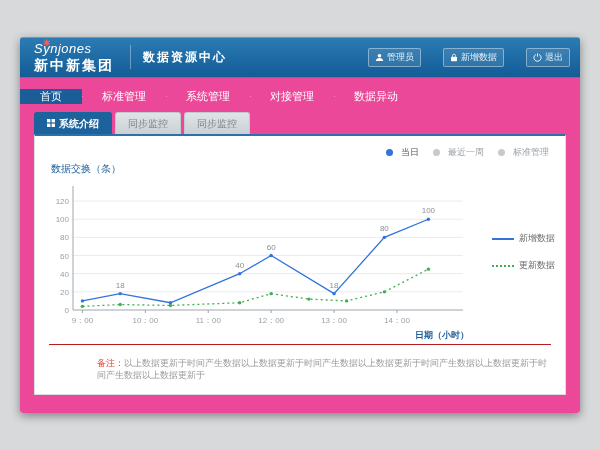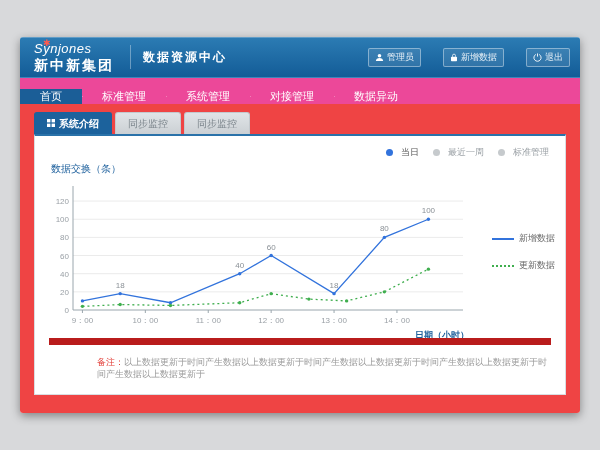--- a/index.html
+++ b/index.html
@@ -19,41 +19,41 @@
   .header-actions{margin-left:auto;display:flex;gap:22px;}
   .hbtn{display:flex;align-items:center;gap:3px;background:rgba(255,255,255,.1);border:1px solid rgba(255,255,255,.4);
         color:#eaf2f8;font-size:9px;padding:2px 6px;border-radius:2px;cursor:pointer;font-family:inherit;}
   .hbtn svg{display:block;}
   
   .navbar{height:26px;background:#ec4899;display:flex;align-items:flex-end;border-top:1px solid #3f85bb;}
   .nav-item{display:flex;align-items:center;padding:0 20px;color:#fff;font-size:11px;cursor:pointer;position:relative;}
   .nav-item + .nav-item::before{content:"";position:absolute;left:0;top:7px;bottom:7px;width:1px;background:rgba(255,255,255,.3);}
   .nav-item.active{background:#1b5e97;}
   
-  .content{height:309px;background:#ef4444;padding:8px 14px 0;box-sizing:border-box;}
+  .content{height:309px;background:#ec4899;padding:8px 14px 0;box-sizing:border-box;}
   .tabs{display:flex;gap:3px;}
   .tab{height:22px;display:flex;align-items:center;gap:4px;padding:0 12px;font-size:10px;color:#7d868d;
        background:linear-gradient(#e0e4e7,#cbd0d4);border:1px solid #c3c9ce;border-bottom:none;
        border-radius:3px 3px 0 0;cursor:pointer;box-sizing:border-box;}
   .tab.active{background:#1c629c;color:#fff;border-color:#1c629c;font-weight:bold;}
   .panel{position:relative;background:#fff;border:1px solid #d9dee2;border-top:2px solid #2a72a9;height:258px;}
   .range-legend{position:absolute;top:10px;right:16px;display:flex;gap:14px;align-items:center;}
   .rl-item{display:flex;align-items:center;gap:8px;font-size:9px;color:#9aa0a5;cursor:pointer;}
   .rl-item.active{color:#555;}
   .dot{width:7px;height:7px;border-radius:50%;background:#c6cacd;display:inline-block;}
   .dot.blue{background:#3273dc;}
   .y-title{position:absolute;top:26px;left:16px;font-size:10px;color:#1c5f9c;}
   .chart{position:absolute;top:44px;left:12px;width:424px;height:164px;}
   .series-legend{position:absolute;top:96px;right:10px;display:flex;flex-direction:column;gap:14px;justify-content:center;}
   .sl-item{display:flex;align-items:center;gap:5px;font-size:9px;color:#666;cursor:pointer;white-space:nowrap;}
   .line-sample{display:inline-block;width:22px;height:0;}
   .line-sample.solid{border-top:2px solid #3273dc;}
   .line-sample.dotted{border-top:2px dotted #3fae4e;}
-  .note{position:absolute;left:14px;right:14px;bottom:8px;border-top:7px solid #b91c1c;
-        padding:12px 0 4px 48px;font-size:9px;color:#9a9a9a;line-height:1.4;font-family:Liberation Mono, monospace;}
+  .note{position:absolute;left:14px;right:14px;bottom:8px;border-top:1px solid #b91c1c;
+        padding:12px 0 4px 48px;font-size:9px;color:#9a9a9a;line-height:1.4;}
   .note-label{color:#e23c36;}
 </style>
 </head>
 <body>
 
 <div class="stage">
   <div class="window">
 
     <header class="topbar">
       <div class="brand">

